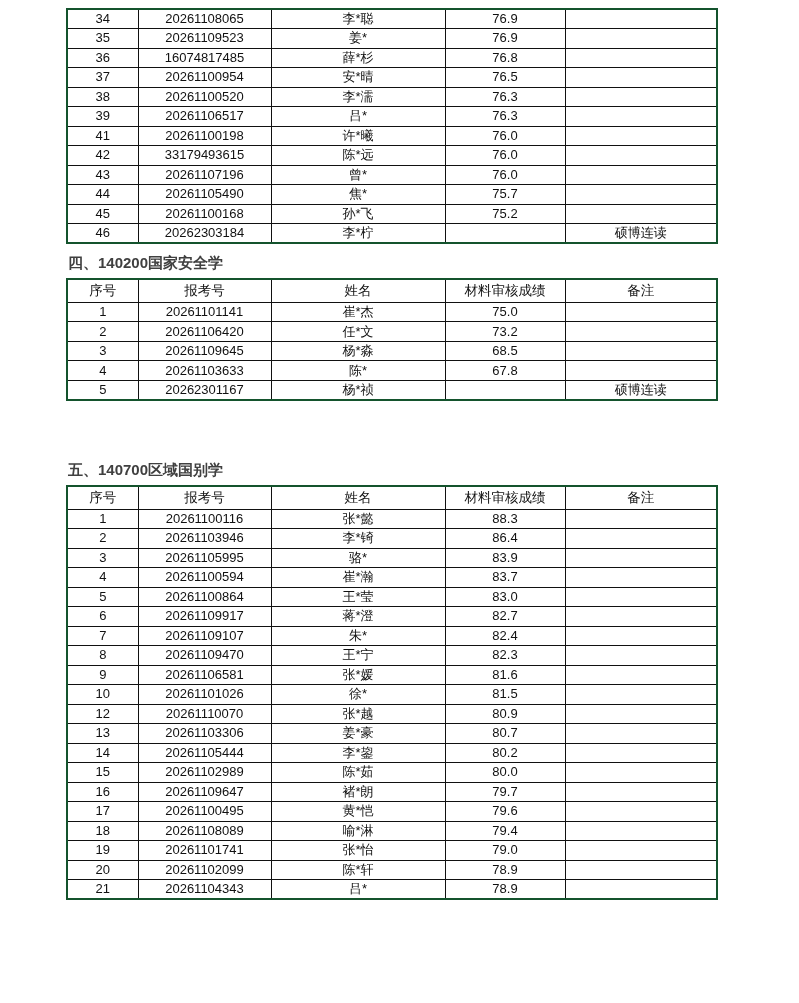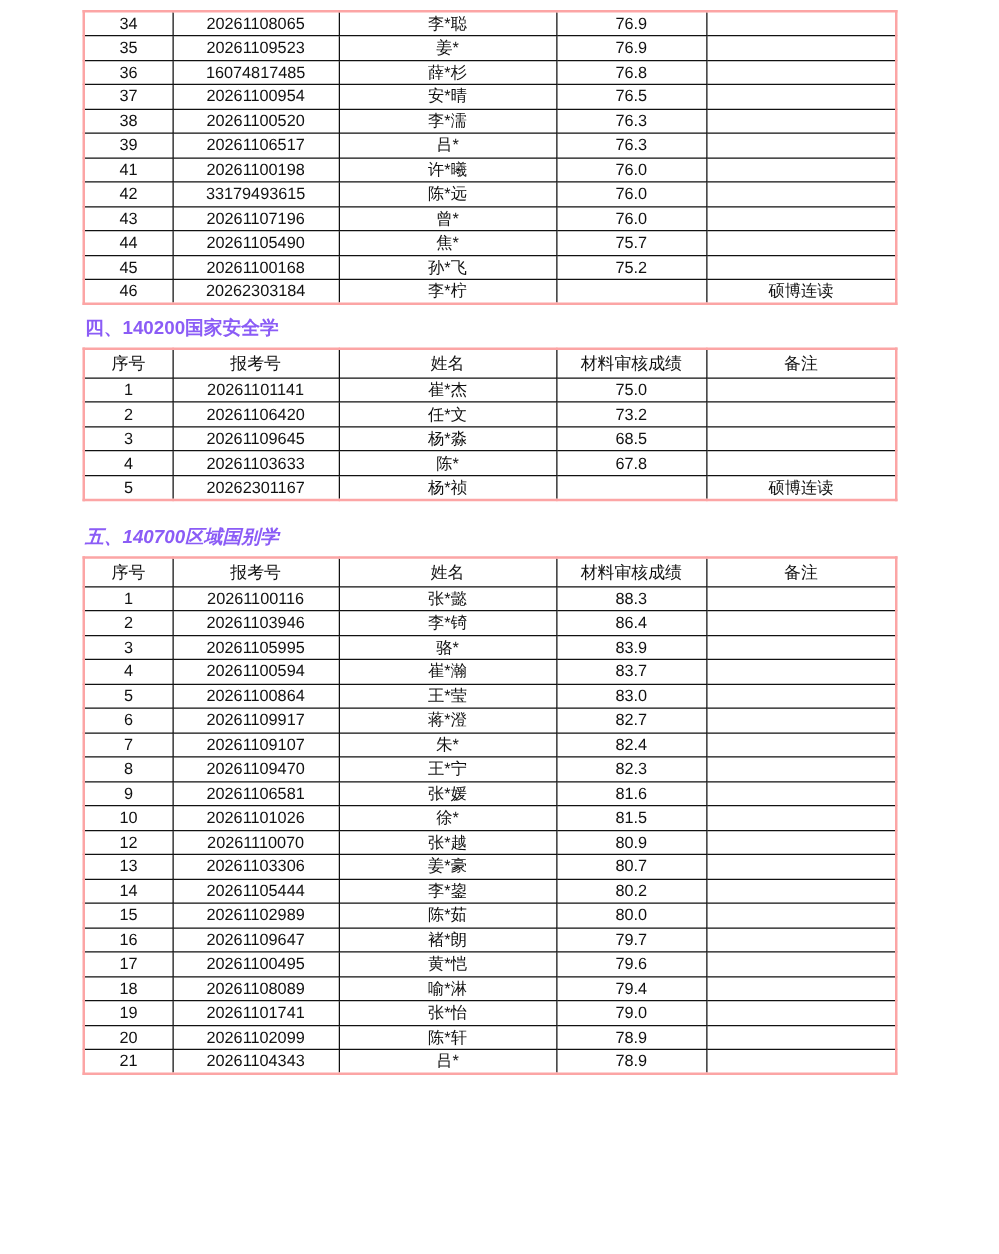--- a/index.html
+++ b/index.html
@@ -12,21 +12,21 @@
     color: #111111;
   }
   .page {
     width: 799px; height: 1003px;
     padding: 8px 0 0 66px;
   }
   table.score-table {
     border-collapse: collapse;
     table-layout: fixed;
     width: 650px;
-    border: 2px solid #fca5a5;
+    border: 2px solid #14532d;
   }
   table.score-table th,
   table.score-table td {
     border: 1.5px solid #111111;
     text-align: center;
     vertical-align: middle;
     padding: 0;
     height: 19.5px;
     font-size: 13px;
     line-height: 1.05;
@@ -36,25 +36,24 @@
   table.score-table th {
     height: 23px;
     font-weight: normal;
     font-size: 13.5px;
   }
   .section-title {
     font-size: 15px;
     font-weight: bold;
     margin: 10px 0 7px 2px;
     line-height: 1.15;
-    color: #8b5cf6;
+    color: #404040;
   }
   .section-title.gap-large {
-    margin-top: 20px;
-    font-style: italic;
+    margin-top: 60px;
   }
 </style>
 </head>
 <body>
 
 <div class="page">
 
   <section>
     <table class="score-table">
         <colgroup>

